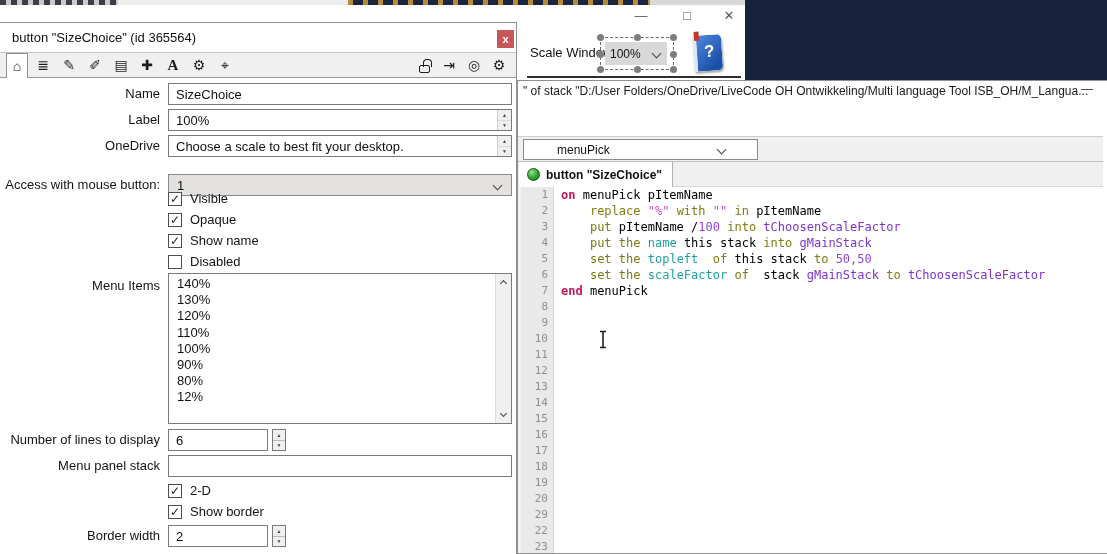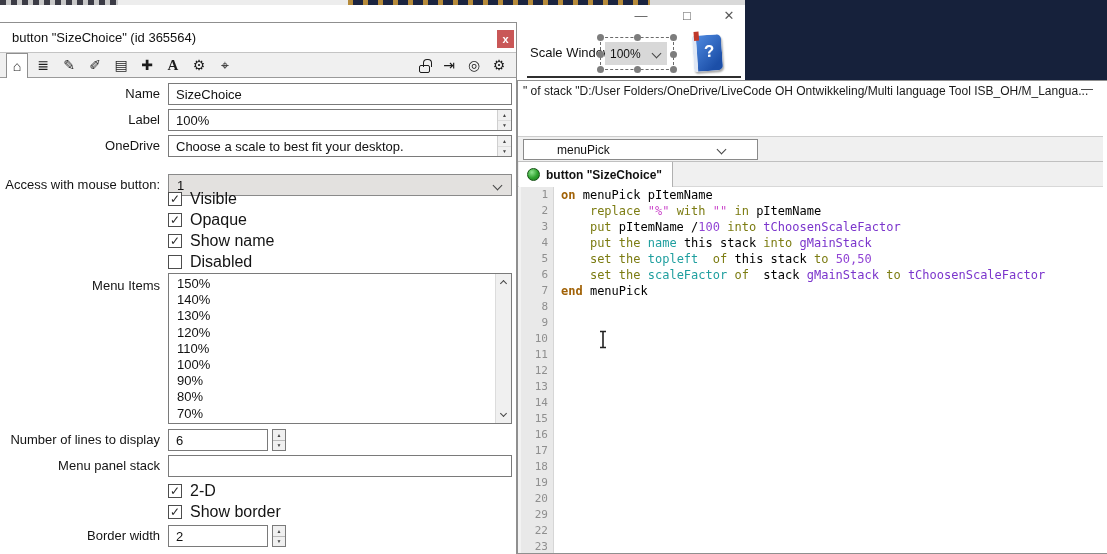--- a/index.html
+++ b/index.html
@@ -63,21 +63,21 @@
   .spinner-ext { position:absolute; left:272px; width:14px; height:22px; border:1px solid #7a7a7a; display:flex; flex-direction:column; background:#f0f0f0; }
   .spinner-ext .sp { flex:1; font-size:5px; color:#454545; display:flex; align-items:center; justify-content:center; cursor:default; }
   .spinner-ext .sp + .sp { border-top:1px solid #b9b9b9; }
   .dropdown { position:absolute; left:168px; width:344px; height:22px; background:#e3e1df; border:1px solid #8a8a8a; display:flex; align-items:center; }
   .dropdown .val { flex:1; font-size:13px; color:#111; padding-left:8px; }
   .dropdown .chev { margin-right:10px; }
   .cb-row { position:absolute; left:168px; height:15px; display:flex; align-items:center; }
   .cb-box { width:14px; height:14px; border:1px solid #4d4d4d; background:#fff; margin-right:8px; font-size:12px; line-height:12px; text-align:center; color:#2b2b2b; }
   .cb-box .mark { visibility:hidden; }
   .cb-box.checked .mark { visibility:visible; }
-  .cb-label { font-size:16px; color:#141414; }
+  .cb-label { font-size:13px; color:#141414; }
   .listbox { position:absolute; left:168px; width:344px; height:151px; border:1px solid #7a7a7a; background:#fff; }
   .list-inner { position:absolute; left:0; top:2px; right:17px; bottom:0; overflow:hidden; }
   .list-item { font-size:13px; color:#111; padding-left:8px; line-height:16.2px; }
   .vscroll { position:absolute; right:0; top:0; bottom:0; width:16px; background:#f0f0f0; border-left:1px solid #dcdcdc; }
   .vscroll .arr { position:absolute; left:0; width:100%; height:15px; display:flex; align-items:center; justify-content:center; }
   .vscroll .arr.top { top:2px; } .vscroll .arr.bot { bottom:2px; }
 
   
   .editor { position:absolute; left:517px; top:80px; width:590px; height:474px; background:#ffffff; border:1px solid #8f8f8f; border-right:none; z-index:2; }
   .ed-titlebar { position:absolute; left:0; top:0; width:100%; height:21px; background:#fff; }
@@ -89,21 +89,21 @@
   .handler-dd .chev { margin-right:32px; }
   .tab-row { position:absolute; left:0; top:81px; right:4px; height:25px; background:#f0f0f0; border-bottom:1px solid #d8d8d8; }
   .ed-tab { position:absolute; left:1px; top:0; width:154px; height:25px; background:#fff; border-right:1px solid #b0b0b0; display:flex; align-items:center; }
   .green-dot { width:13px; height:13px; border-radius:50%; margin:0 6px 0 8px; background:radial-gradient(circle at 35% 30%, #8fe48f, #2da12d 55%, #1d7a1d); border:1px solid #135213; }
   .ed-tab .tab-text { font-size:12px; font-weight:bold; color:#111; }
   .code-area { position:absolute; left:0; top:106px; bottom:0; right:0; display:flex; background:#fff; }
   .gutter { width:36px; background:#e9e9e9; border-left:3px solid #f3f3f3; border-right:1px solid #d6d6d6; text-align:right; padding-right:5px; font-family:"DejaVu Sans Mono", monospace; font-size:11px; color:#8f8f8f; }
   .gutter .ln { line-height:16px; height:16px; }
   .code-lines { flex:1; padding-left:7px; font-family:"DejaVu Sans Mono", monospace; font-size:12px; color:#000; white-space:pre; }
   .code-line { line-height:16px; height:16px; }
-  .tok-kw { color:#a16207; font-weight:bold; }
+  .tok-kw { color:#be185d; font-weight:bold; }
   .tok-cmd { color:#7c7c12; }
   .tok-prop { color:#1f9f9f; }
   .tok-str { color:#cc4ccc; }
   .tok-num { color:#9144d4; }
   .tok-var { color:#7b35cc; }
   .tok-pl { color:#000; }
 
   .ibeam { position:absolute; left:597px; top:330px; z-index:9; }
 </style>
 </head>
@@ -271,29 +271,28 @@
     </div>
     <div class="cb-row" style="top:231px">
       <span class="cb-box"><span class="mark">✓</span></span>
       <span class="cb-label">Disabled</span>
     </div>
 
     <div class="row" style="top:250px;height:119px">
       <span class="row-label" style="top:5px">Menu Items</span>
       <div class="listbox">
         <div class="list-inner">
-            <div class="list-item">150%</div>
             <div class="list-item">140%</div>
             <div class="list-item">130%</div>
             <div class="list-item">120%</div>
             <div class="list-item">110%</div>
             <div class="list-item">100%</div>
             <div class="list-item">90%</div>
             <div class="list-item">80%</div>
-            <div class="list-item">70%</div>
+            <div class="list-item">12%</div>
           </div>
         <div class="vscroll">
           <span class="arr top">
               <span class="chev sm up"></span>
             </span>
           <span class="arr bot">
               <span class="chev sm"></span>
             </span>
         </div>
       </div>

